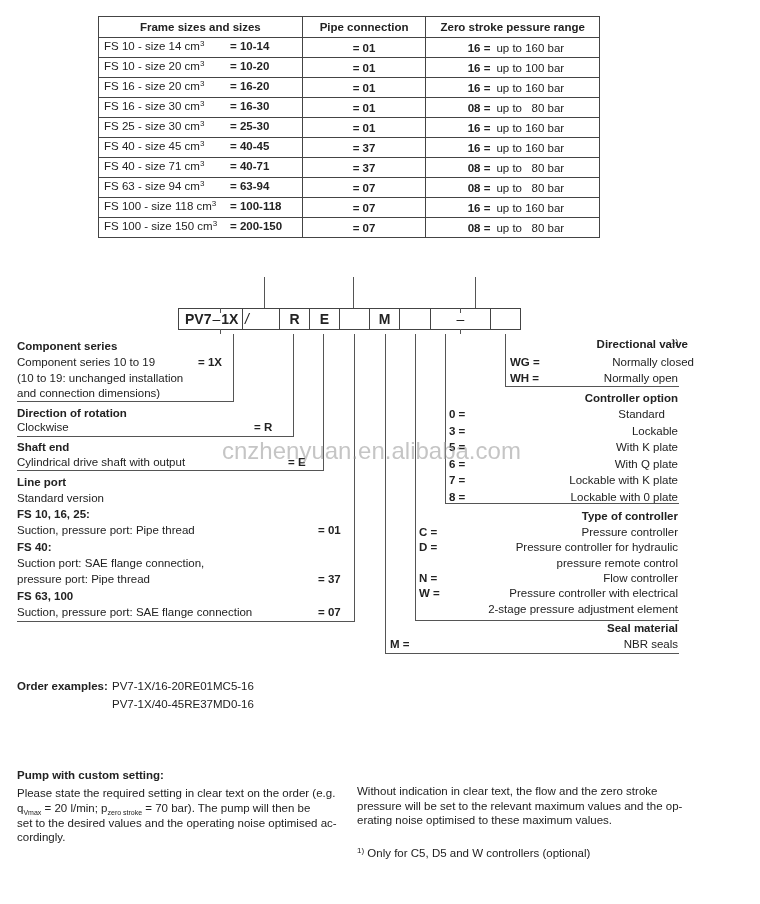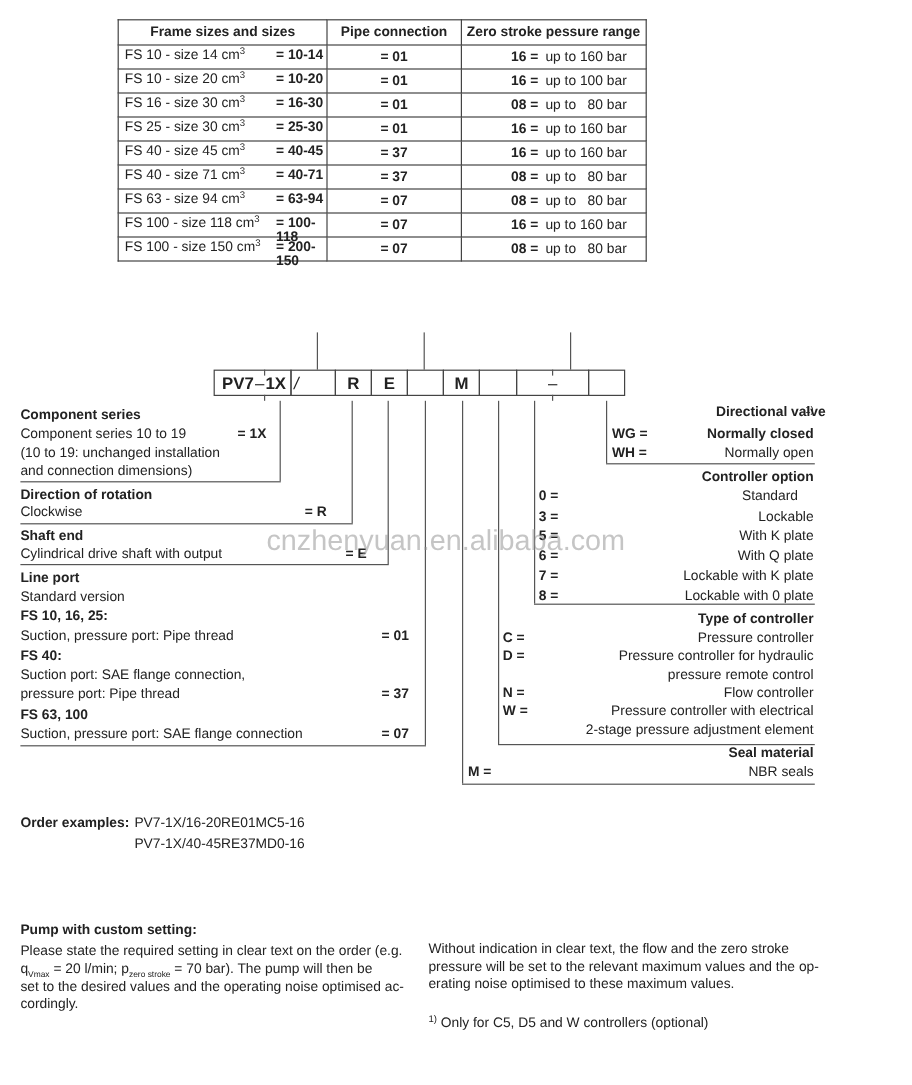--- a/index.html
+++ b/index.html
@@ -1,20 +1,20 @@
 <!DOCTYPE html>
 <html><head>
 <meta charset="utf-8">
 <style>
   html, body { margin: 0; padding: 0; background: #ffffff; }
   body { width: 760px; height: 904px; position: relative; overflow: hidden;
          font-family: "Liberation Sans", "DejaVu Sans", sans-serif; color: #222; font-size: 11.5px; }
   .b { font-weight: bold; }
   
-  #frame-table { position: absolute; left: 98px; top: 16px; width: 441px; border-collapse: collapse; }
+  #frame-table { position: absolute; left: 98px; top: 16px; width: 502px; border-collapse: collapse; }
   #frame-table td, #frame-table th { border: 1.3px solid #444; height: 19px; padding: 0; font-size: 11.5px; }
   #frame-table th { font-weight: bold; height: 20px; }
   .c1 { width: 195px; position: relative; }
   .c2 { width: 118px; text-align: center; }
   .c3 { width: 166px; }
   .c1 .lbl { position: absolute; left: 5px; top: 2px; }
   .c1 .code { position: absolute; left: 131px; top: 2px; font-weight: bold; }
   .c3 .num { display: inline-block; width: 64px; text-align: right; font-weight: bold; }
   .c3 .rng { display: inline-block; margin-left: 6px; }
   sup { font-size: 8px; vertical-align: 4px; line-height: 0; }
@@ -52,20 +52,28 @@
       <tr>
         <td class="c1">
           <span class="lbl"><span>FS 10 - size 20 cm</span><sup>3</sup></span>
           <span class="code">= 10-20</span>
         </td>
         <td class="c2"><b>= 01</b></td>
         <td class="c3"><span class="num">16 =</span><span class="rng" style="white-space:pre;">up to 100 bar</span></td>
       </tr>
       <tr>
         <td class="c1">
+          <span class="lbl"><span>FS 16 - size 20 cm</span><sup>3</sup></span>
+          <span class="code">= 16-20</span>
+        </td>
+        <td class="c2"><b>= 01</b></td>
+        <td class="c3"><span class="num">16 =</span><span class="rng" style="white-space:pre;">up to 160 bar</span></td>
+      </tr>
+      <tr>
+        <td class="c1">
           <span class="lbl"><span>FS 16 - size 30 cm</span><sup>3</sup></span>
           <span class="code">= 16-30</span>
         </td>
         <td class="c2"><b>= 01</b></td>
         <td class="c3"><span class="num">08 =</span><span class="rng" style="white-space:pre;">up to   80 bar</span></td>
       </tr>
       <tr>
         <td class="c1">
           <span class="lbl"><span>FS 25 - size 30 cm</span><sup>3</sup></span>
           <span class="code">= 25-30</span>
@@ -224,21 +232,21 @@
   </div>
 
 <div class="vl" style="left:505px; top:334px; height:52px;"></div>
 <div class="hl" style="left:505px; top:386px; width:174px;"></div>
 <div class="txt b r" style="right:72px; top:337px;">
   <span>Directional valve</span>
 </div>
 <div class="txt" style="left:671px; top:334px; font-size:8px;">1)</div>
 <div id="valve">
     <div class="txt b" style="left: 510px; top: 355px;">WG =</div>
-    <div class="txt r" style="right: 82px; top: 355px; font-weight: bold;">Normally closed</div>
+    <div class="txt r" style="right: 66px; top: 355px;">Normally closed</div>
     <div class="txt b" style="left: 510px; top: 371px;">WH =</div>
     <div class="txt r" style="right: 82px; top: 371px;">Normally open</div>
   </div>
 
 <div class="watermark">cnzhenyuan.en.alibaba.com</div>
 
 <div class="txt b" style="left:17px; top:679px;">Order examples:</div>
 <div class="txt" style="left:112px; top:679px;">PV7-1X/16-20RE01MC5-16</div>
 <div class="txt" style="left:112px; top:697px;">PV7-1X/40-45RE37MD0-16</div>
 

